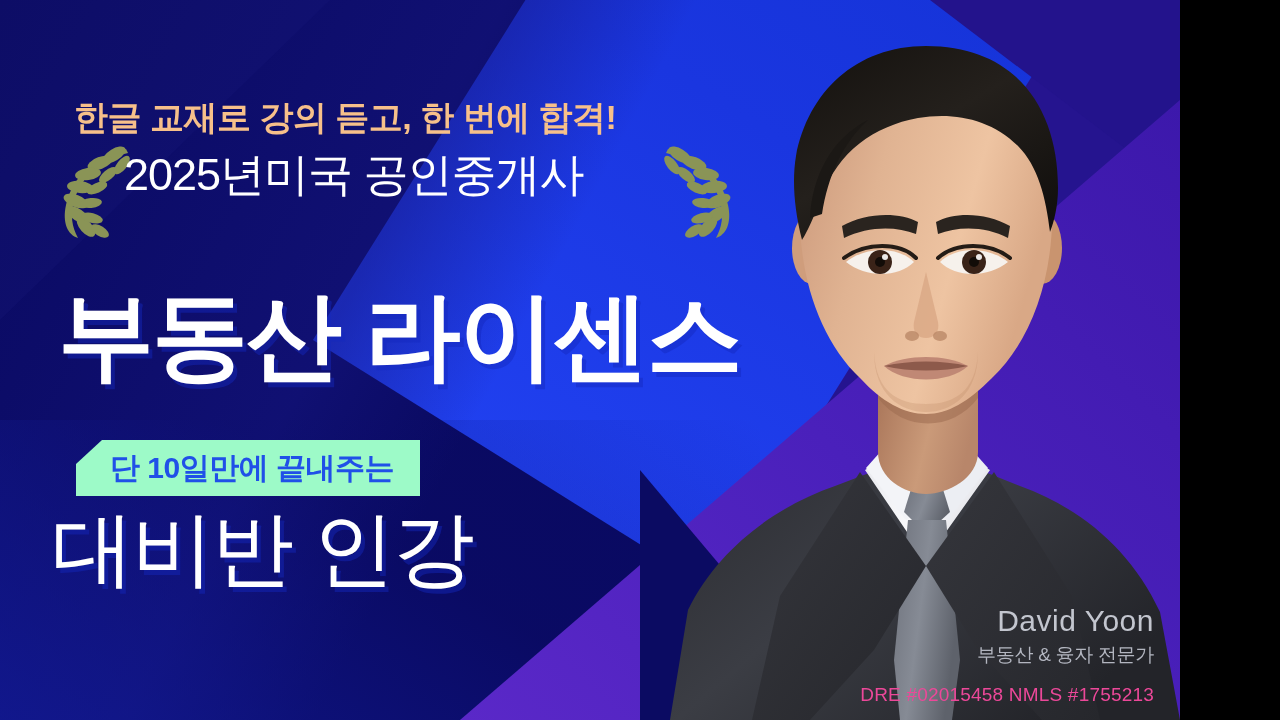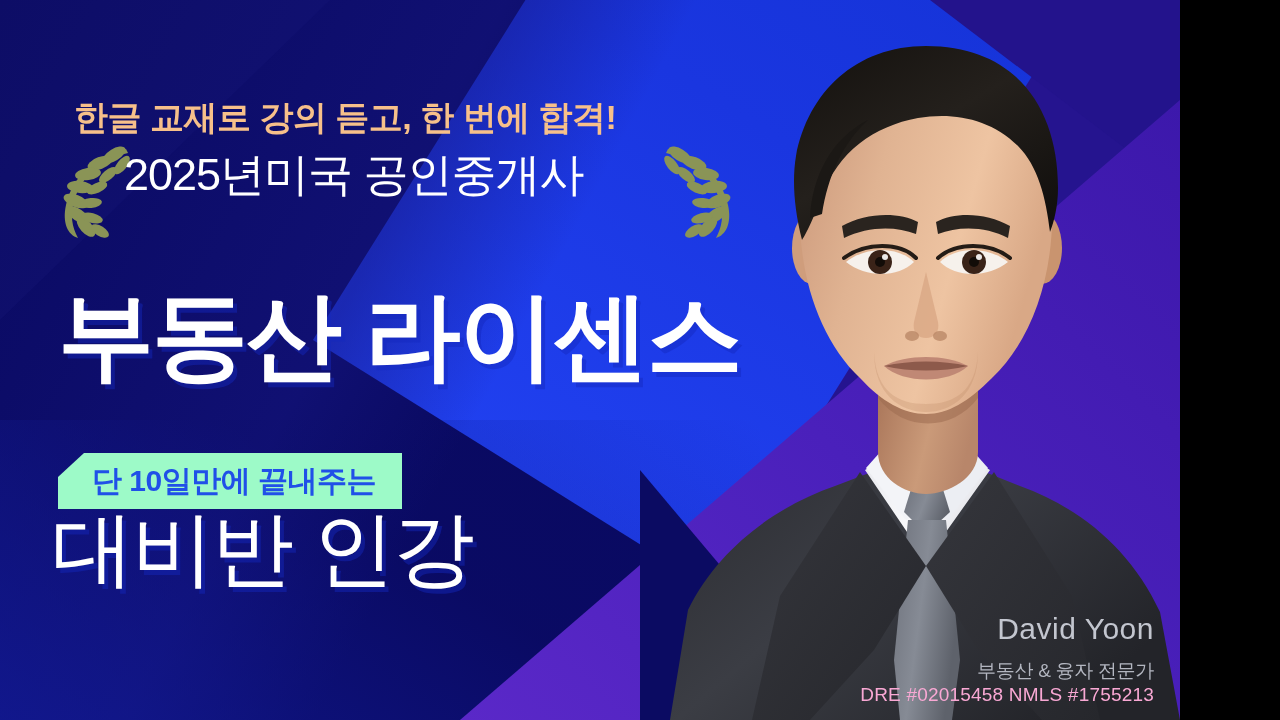--- a/index.html
+++ b/index.html
@@ -137,26 +137,25 @@
     color:#ffffff;
     letter-spacing:-2px;
     white-space:nowrap;
     line-height:1;
     text-shadow: 4px 5px 0 rgba(20,40,190,0.45);
   }
 
   
   .badge {
     position:absolute;
-    left:58px; top:440px;
+    left:76px; top:440px;
     padding:11px 26px 12px 34px;
     background:#9dfac8;
     clip-path:polygon(26px 0, 100% 0, 100% 100%, 0 100%, 0 24px);
     display:inline-block;
-    margin-top:13px;
   }
   .badge-text {
     font-size:30px;
     font-weight:700;
     color:#2050e8;
     letter-spacing:-0.5px;
     white-space:nowrap;
     line-height:1.1;
   }
 
@@ -191,31 +190,31 @@
     color:#b9bcc6;
   }
   .credit-name {
     font-size:30px;
     font-weight:400;
     letter-spacing:0.5px;
     color:#c3c6cf;
     line-height:1.1;
   }
   .credit-role {
-    margin-top:13px;
+    margin-top:5px;
     font-size:19px;
     font-weight:400;
     color:#b3b6c0;
     letter-spacing:-0.3px;
   }
   .credit-lic {
-    margin-top:0;
+    margin-top:16px;
     font-size:19px;
     font-weight:400;
-    color:#f9a8d4;
+    color:#ec4899;
     letter-spacing:0.2px;
   }
 </style>
 </head>
 <body>
 
 <div class="banner">
 
   <div class="bg-base"></div>
   <div class="bg-right-field"></div>

